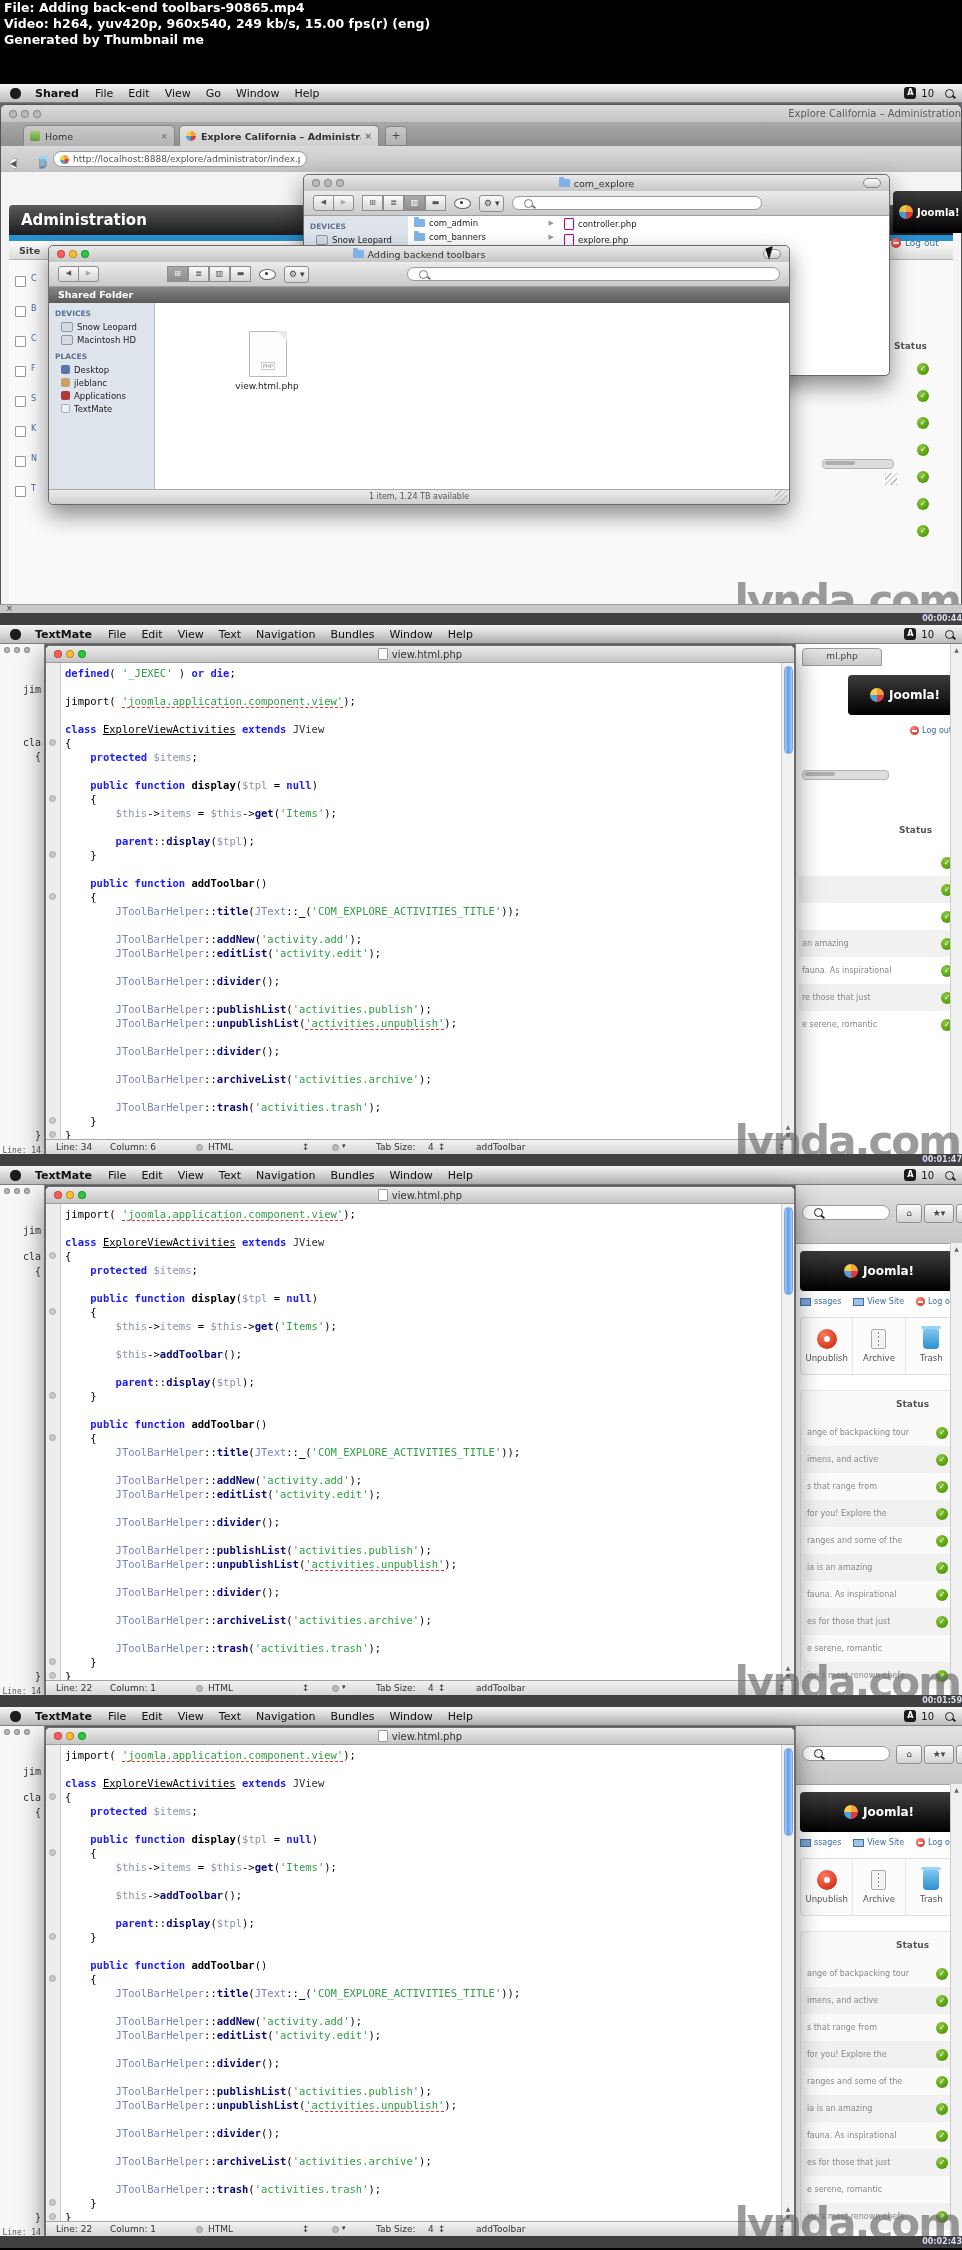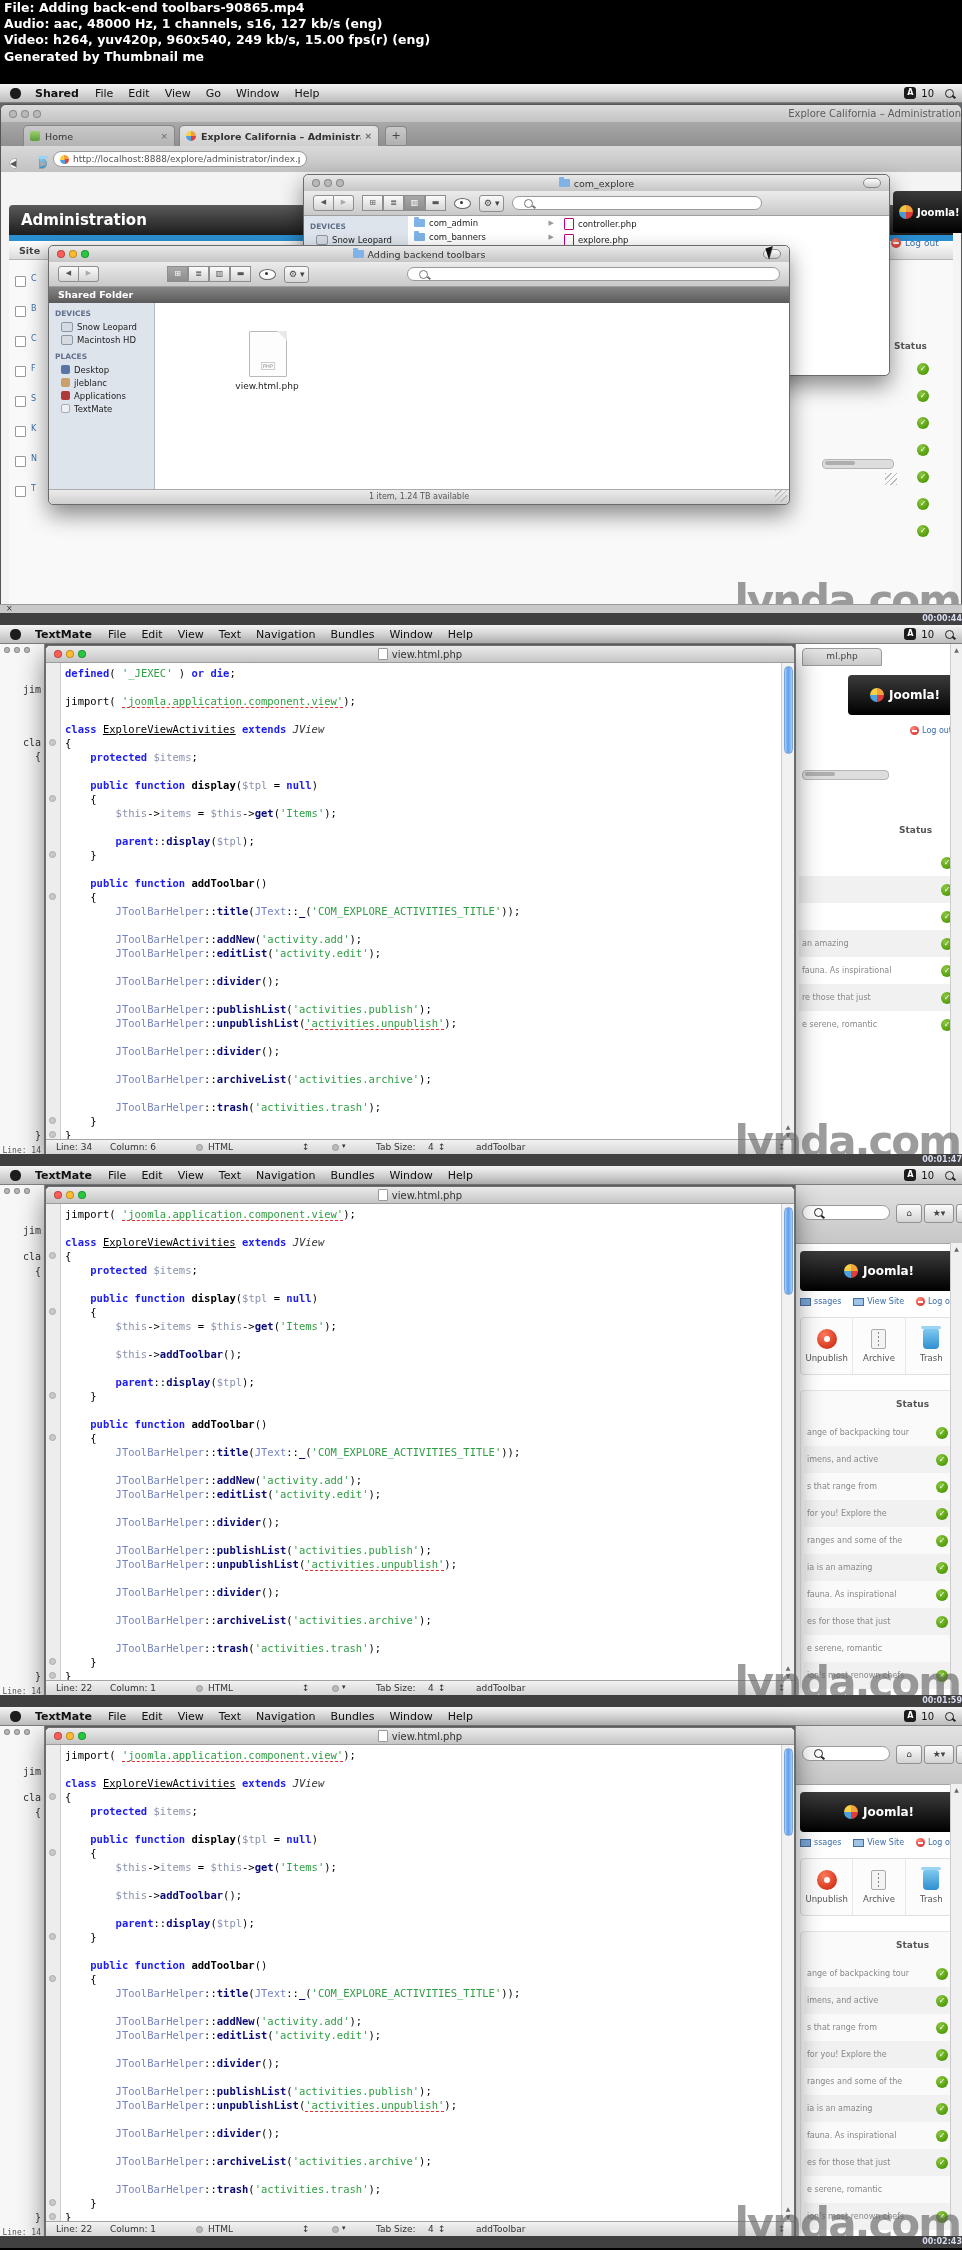--- a/index.html
+++ b/index.html
@@ -153,21 +153,21 @@
   .codes{position:absolute;left:15px;right:13px;top:17px;bottom:15px;background:#fff;overflow:hidden;
          padding:3px 0 0 4px;font-family:"DejaVu Sans Mono",monospace;font-size:10.5px;}
   .cl{height:14px;line-height:14px;white-space:pre;}
   .kw{color:#1d1df0;font-weight:bold}
   .str{color:#2f9e44}
   .msp{border-bottom:1px dashed #e03131;}
   .vr{color:#8a93ae}
   .cls{color:#7583c0}
   .mth{color:#0b0b75;font-weight:bold}
   .fn{color:#000;font-weight:bold}
-  .jview{font-style:italic;color:#333}
+  .jview{color:#333}
   .udl{text-decoration:underline}
   .tmscroll{position:absolute;right:0;top:17px;bottom:15px;width:13px;background:#f1f1f1;border-left:1px solid #ccc;box-sizing:border-box;}
   .thumbv{position:absolute;left:1.5px;top:3px;width:9px;height:88px;border-radius:5px;
           background:linear-gradient(90deg,#a9ccf5,#5b9ef0 45%,#a9ccf5);border:1px solid #7aa6d9;box-sizing:border-box;}
   .scrarr{position:absolute;left:0;right:0;text-align:center;font-size:6px;color:#666;line-height:7px;}
   .tmstatus{position:absolute;left:0;right:0;bottom:0;height:15px;background:linear-gradient(#f2f2f2,#d4d4d4);
             border-top:1px solid #a5a5a5;font-size:9px;color:#333;}
   .tmstatus span{position:absolute;top:2px;white-space:nowrap;}
   .stdot{width:7px;height:7px;border-radius:50%;background:#bbb;border:1px solid #999;box-sizing:border-box;top:3.5px !important;}
   
@@ -205,21 +205,20 @@
   .strow .chk{margin-right:6px;flex:none;}
   .rscroll{position:absolute;right:0;width:12px;background:#f0f0f0;border-left:1px solid #ccc;box-sizing:border-box;}
   .mltab{position:absolute;left:6px;top:4px;width:78px;height:16px;background:linear-gradient(#e5e5e5,#cacaca);
          border:1px solid #9a9a9a;border-radius:4px 4px 0 0;font-size:9px;color:#444;text-align:center;line-height:15px;}
 </style>
 </head>
 <body>
 
 <div class="meta">
   <div>File: Adding back-end toolbars-90865.mp4</div>
-  <div>Audio: aac, 48000 Hz, 1 channels, s16, 127 kb/s (eng)</div>
   <div>Video: h264, yuv420p, 960x540, 249 kb/s, 15.00 fps(r) (eng)</div>
   <div>Generated by Thumbnail me</div>
 </div>
 
 <section class="frame f1">
   <div class="menubar">
     <span class="apple"></span>
     <span class="appname">Shared</span>
     <span><span class="mi">File</span><span class="mi">Edit</span><span class="mi">View</span><span class="mi">Go</span><span class="mi">Window</span><span class="mi">Help</span></span>
     <span class="mright">

